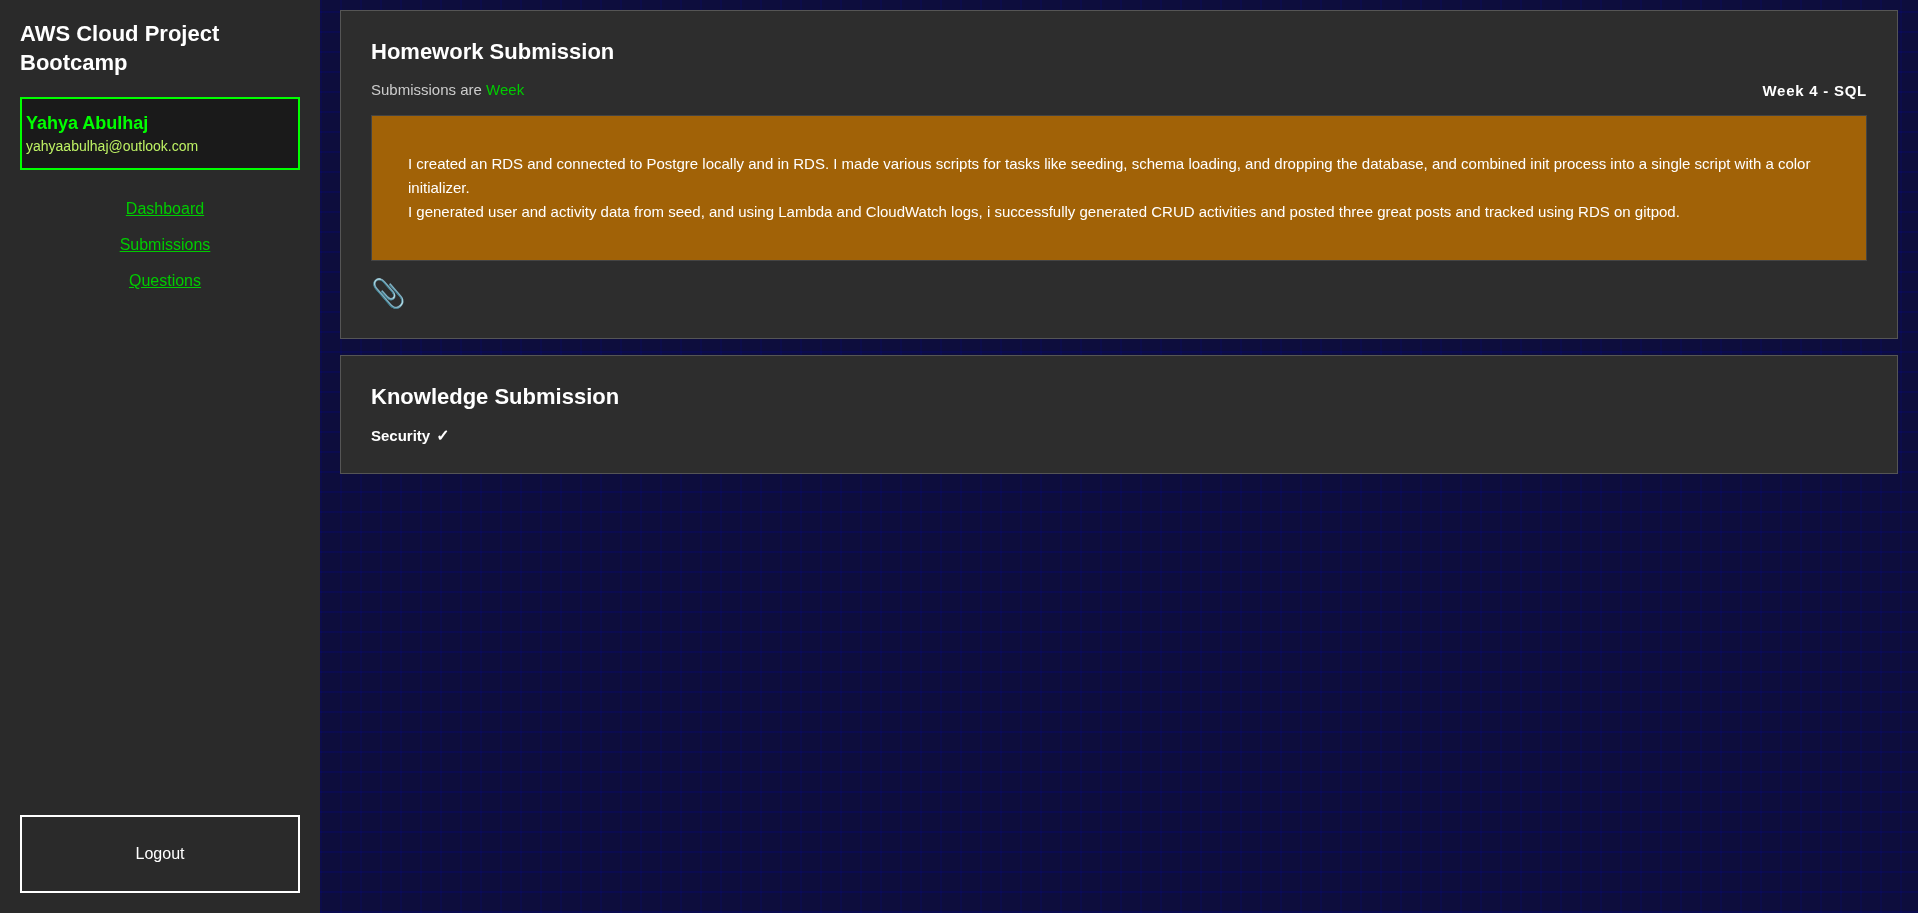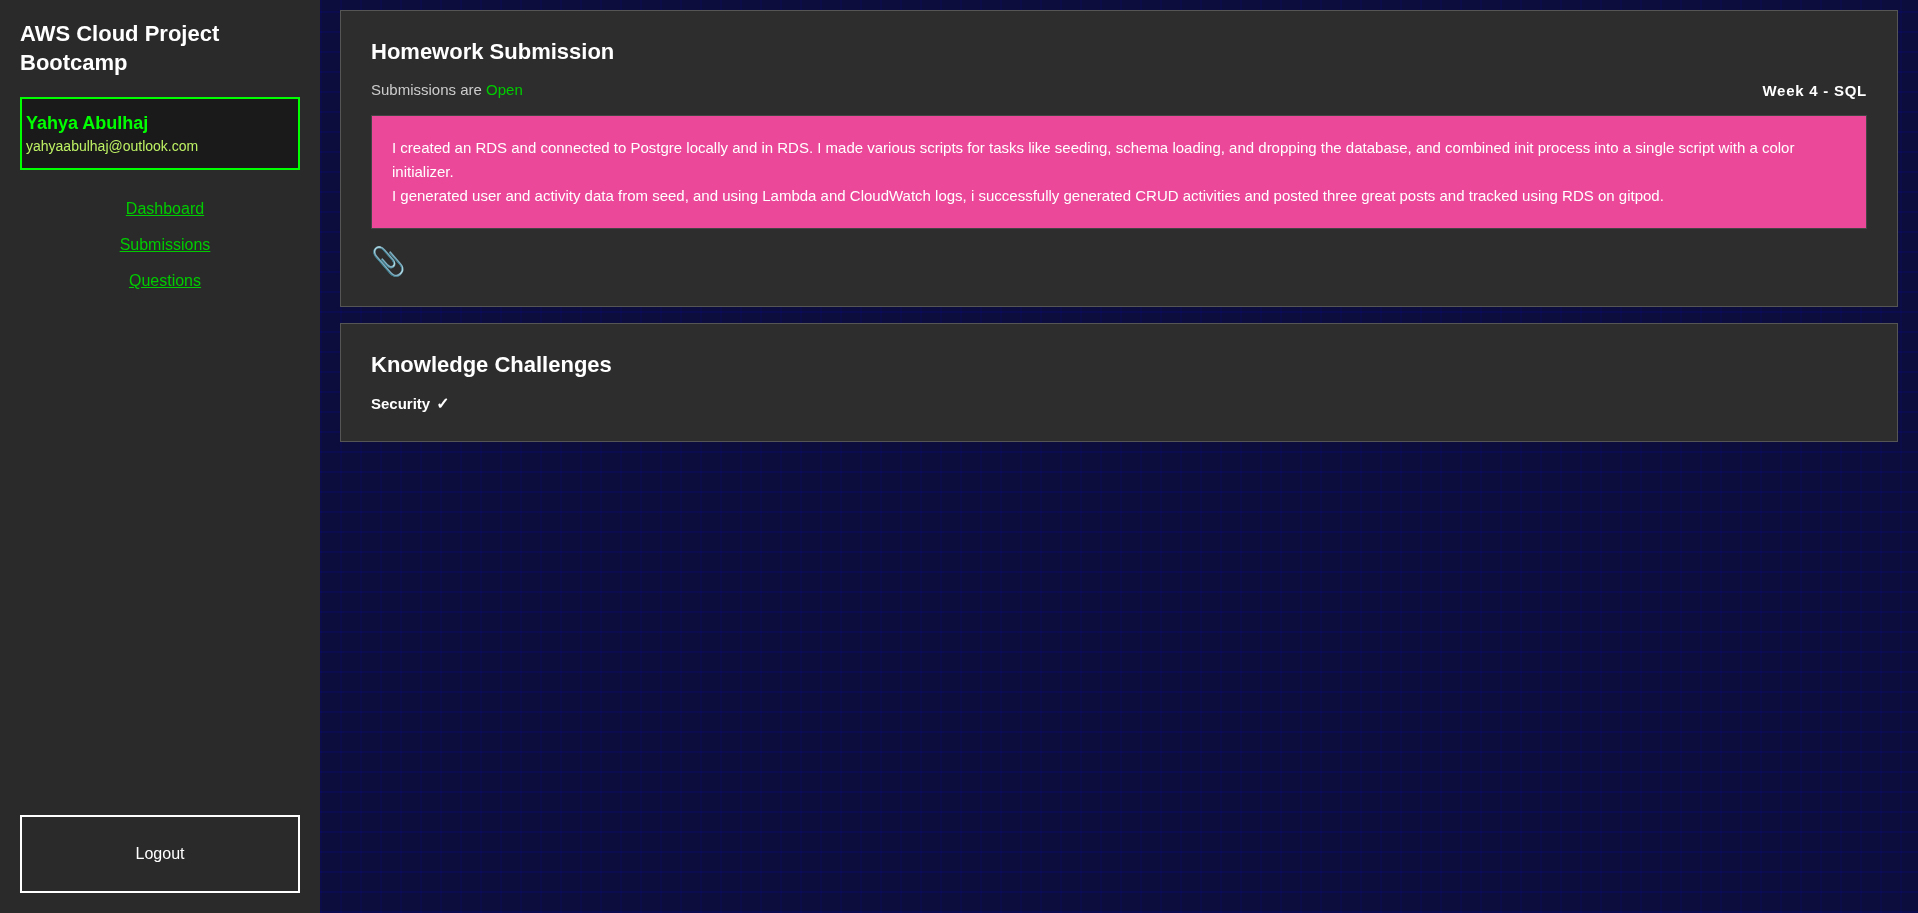--- a/index.html
+++ b/index.html
@@ -134,23 +134,23 @@
     }
 
     .week-label {
       color: #ffffff;
       font-size: 15px;
       font-weight: bold;
       letter-spacing: 0.05em;
     }
 
     .submission-text-box {
-      background-color: #ec4899;
+      background-color: #a16207;
       border: 1px solid #444444;
-      padding: 20px;
+      padding: 36px;
       margin-bottom: 16px;
     }
 
     .submission-text-box p {
       color: #ffffff;
       font-size: 15px;
       line-height: 1.6;
     }
 
     .attachment-icon {
@@ -206,35 +206,35 @@
   <button id="logout-button">Logout</button>
 </aside>
 
 <main id="main">
 
   <div class="card">
     <div class="card-title">Homework Submission</div>
 
     <div class="submission-status-row">
       <div>
-        <span class="submission-status-text">Submissions are </span><span class="submission-status-text status-open">Open</span>
+        <span class="submission-status-text">Submissions are </span><span class="submission-status-text status-open">Week</span>
       </div>
       <div class="week-label">Week 4 - SQL</div>
     </div>
 
     <div class="submission-text-box">
       <p id="submission-text-content" style="white-space: pre-wrap;">I created an RDS and connected to Postgre locally and in RDS. I made various scripts for tasks like seeding, schema loading, and dropping the database, and combined init process into a single script with a color initializer.
 I generated user and activity data from seed, and using Lambda and CloudWatch logs, i successfully generated CRUD activities and posted three great posts and tracked using RDS on gitpod.</p>
     </div>
 
     <span class="attachment-icon" title="Attachment">📎</span>
   </div>
 
   <div class="card">
-    <div class="card-title">Knowledge Challenges</div>
+    <div class="card-title">Knowledge Submission</div>
 
     <div class="challenge-item">
       <div class="challenge-status">
         <span>Security</span>
         <span class="check-mark">✓</span>
       </div>
     </div>
   </div>
 
 </main>

